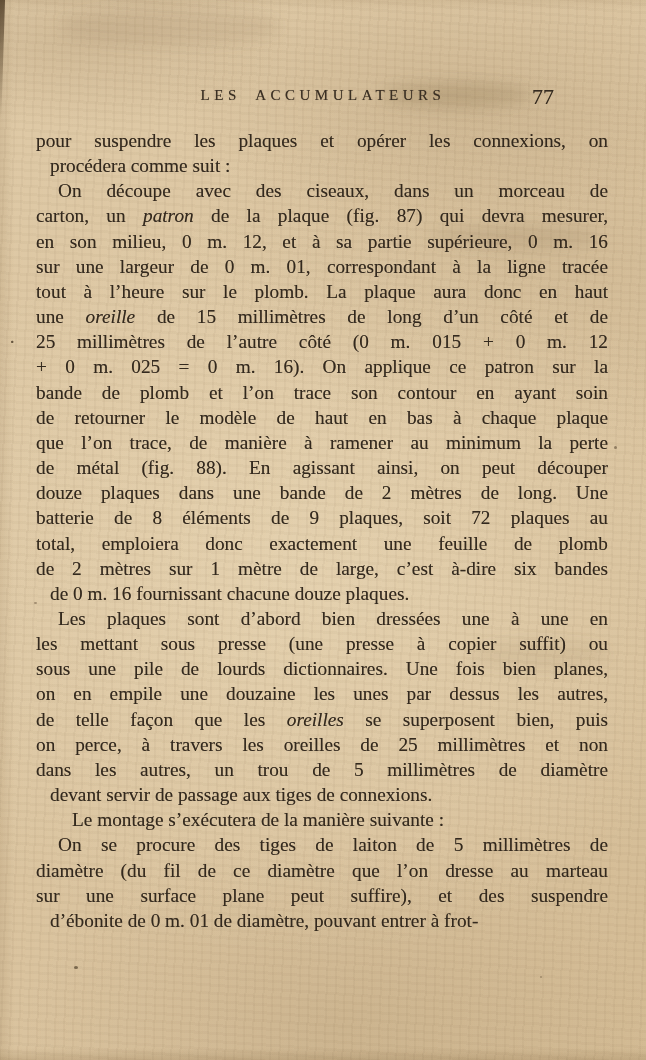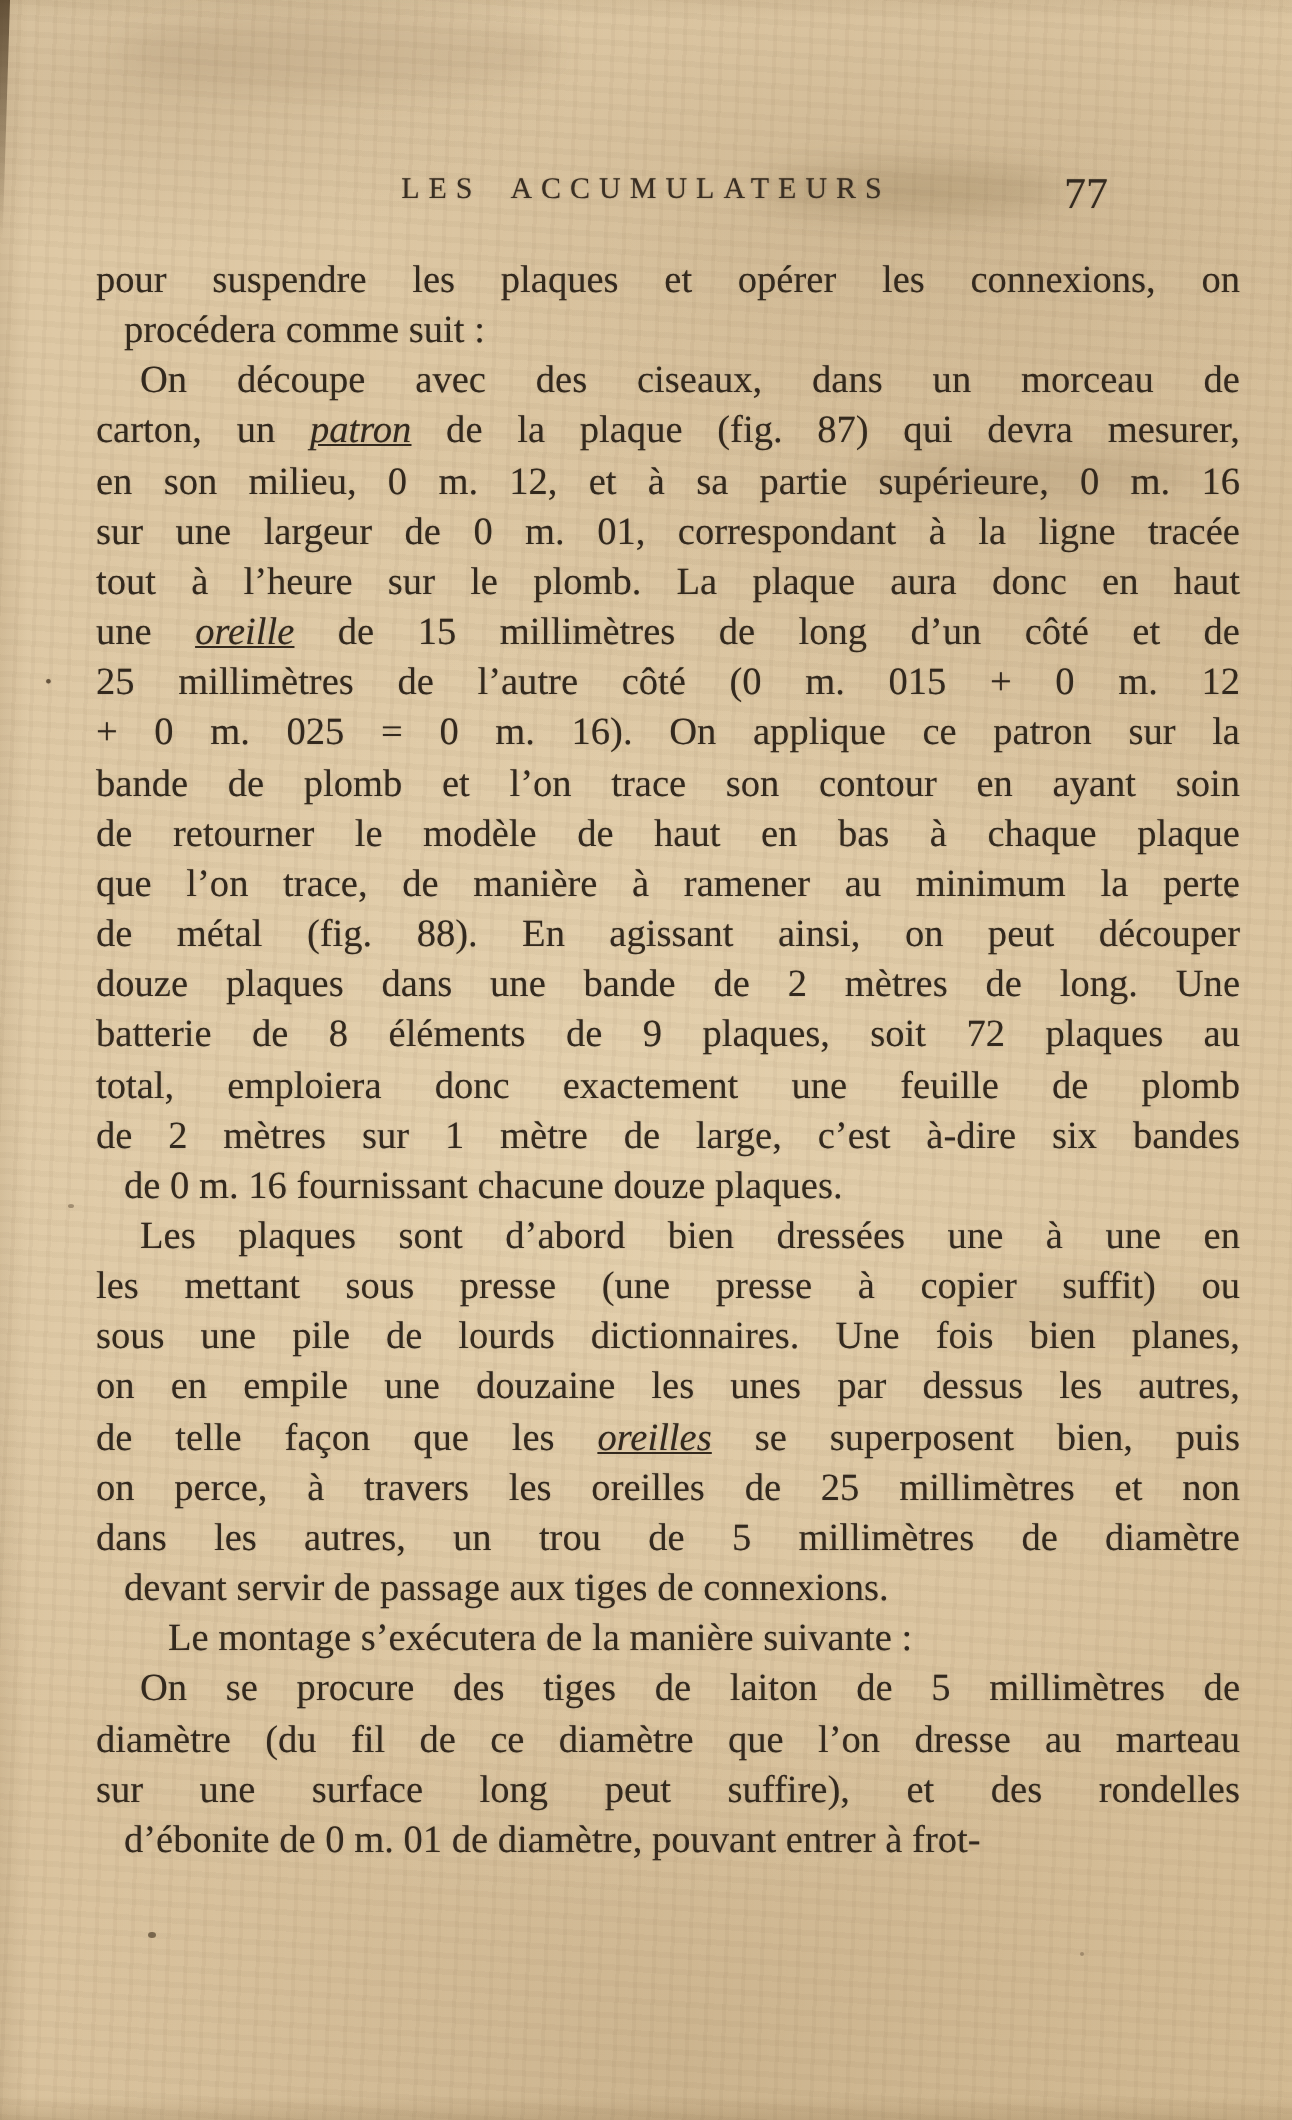--- a/index.html
+++ b/index.html
@@ -48,28 +48,28 @@
     color:#3a2f23;
     text-shadow:0 0 0.7px rgba(58,47,35,0.55);
   }
   .header .pagenum{
     position:absolute;right:92px;top:0;
     font-size:22px;color:#352b20;
     text-shadow:0 0 0.6px rgba(53,43,32,0.5);
   }
 
   .body-text{
-    position:absolute;left:48px;top:128px;width:572px;
+    position:absolute;left:36px;top:128px;width:572px;
     font-size:19.3px;line-height:25.15px;
     text-shadow:0 0 0.6px rgba(45,35,25,0.4);
   }
   .line{position:relative;text-align:justify;text-align-last:justify;white-space:normal;}
   .line.last{text-align-last:left;margin-left:14px;}
   .line.ind{text-indent:22px;}
-  .line i{font-style:italic;text-decoration:underline;}
+  .line i{font-style:italic;}
   .mmark{
     position:absolute;left:-27px;top:0;
     font-style:normal;color:#4a3a26;opacity:0.8;
   }
 </style>
 </head>
 <body>
 
 <div class="page">
   <div class="grain"></div>
@@ -123,17 +123,17 @@
         <div class="line"><span>on perce, à travers les oreilles de 25 millimètres et non</span></div>
         <div class="line"><span>dans les autres, un trou de 5 millimètres de diamètre</span></div>
         <div class="line last"><span>devant servir de passage aux tiges de connexions.</span></div>
       </div>
       <div>
         <div class="line last ind"><span>Le montage s’exécutera de la manière suivante :</span></div>
       </div>
       <div>
         <div class="line ind"><span>On se procure des tiges de laiton de 5 millimètres de</span></div>
         <div class="line"><span>diamètre (du fil de ce diamètre que l’on dresse au marteau</span></div>
-        <div class="line"><span>sur une surface long peut suffire), et des rondelles</span></div>
+        <div class="line"><span>sur une surface plane peut suffire), et des suspendre</span></div>
         <div class="line last"><span>d’ébonite de 0 m. 01 de diamètre, pouvant entrer à frot-</span></div>
       </div>
     </div>
 </div>
 
 </body></html>

